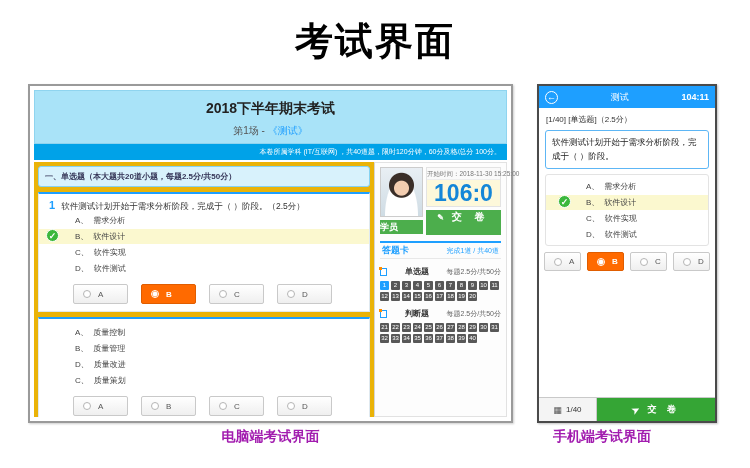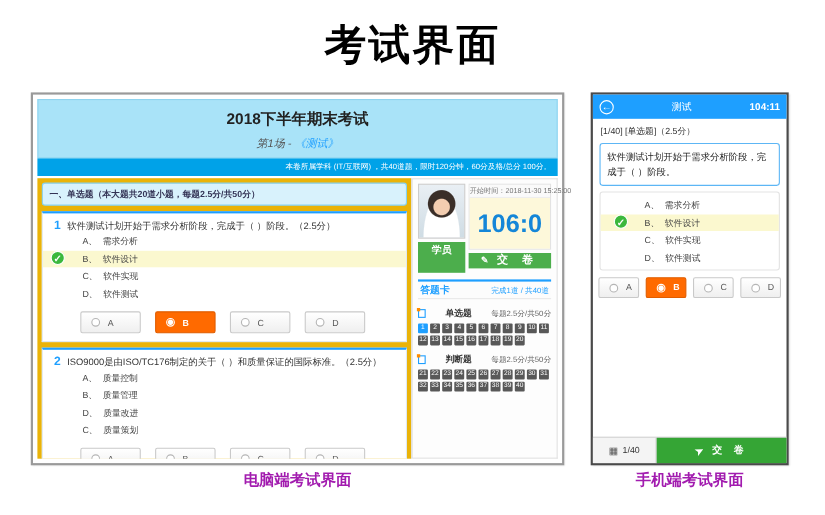--- a/index.html
+++ b/index.html
@@ -8,21 +8,21 @@
   .main-title { position:absolute; top:16px; left:0; width:750px; text-align:center;
     font-size:38px; font-weight:900; color:#000; letter-spacing:2px; }
 
   
   .desktop { position:absolute; left:28px; top:84px; width:485px; height:339px;
     border:2px solid #9a9a9a; background:#fff; padding:4px; display:flex; flex-direction:column;
     box-shadow:1px 1px 2px rgba(0,0,0,.2); }
   .d-header { background:var(--header-light-blue,#a9e3f8); border:1px solid #8fd4ef;
     height:54px; text-align:center; padding-top:9px; flex:none; }
   .d-title { font-size:14px; font-weight:bold; color:#222; }
-  .d-subtitle { font-size:10px; color:#555; margin-top:6px;font-style:italic; }
+  .d-subtitle { font-size:10px; color:#555; margin-top:6px; }
   .d-subtitle .book { color:var(--accent-blue,#1e9fff); }
   .d-banner { background:var(--banner-blue,#00a2e8); color:#fff; font-size:7px;
     text-align:right; padding:3px 6px; flex:none; }
   .d-body { flex:1; display:flex; min-height:0; margin-top:2px; }
   .d-questions { width:340px; background:#eab308; padding:4px; overflow:hidden; flex:none; }
   .section-header { background:#d8f2fc; border:1px solid #86d2f1; border-radius:3px;
     font-size:8px; font-weight:bold; color:#335; padding:4px 6px; }
   .q-card { background:#fff; border:1px solid #dfe9f0; border-top:2px solid var(--accent-blue,#1e9fff);
     margin-top:5px; padding:5px 0 7px; }
   .q-head { padding:0 10px; font-size:8.5px; color:#333; line-height:12px; }
@@ -48,29 +48,29 @@
     padding:4px 5px; min-width:0; }
   .sb-top { display:flex; gap:3px; }
   .col { display:flex; flex-direction:column; gap:3px; }
   .photo { width:43px; height:50px; border:1px solid #ccc;
     background:
       radial-gradient(circle at 50% 42%, #f3cdb0 0px, #f3cdb0 7px, rgba(0,0,0,0) 8px),
       radial-gradient(circle at 50% 36%, #3a2e28 0px, #3a2e28 12px, rgba(0,0,0,0) 13px),
       radial-gradient(ellipse at 50% 100%, #fff 0px, #fff 16px, rgba(0,0,0,0) 17px),
       linear-gradient(#e9eff4, #cfdce4); }
   .label-green { background:var(--submit-green,#4cae4c); color:#fff; font-weight:bold;
-    text-align:center; font-size:9px; height:28px; line-height:14px; width:43px; }
+    font-size:9px; height:14px; line-height:14px; width:43px; }
   .timer-col { flex:1; display:flex; flex-direction:column; gap:3px; min-width:0; }
   .timer-box { border:1px solid #e3e3e3; flex:none; }
   .start-strip { background:#fafafa; border-bottom:1px solid #eee; font-size:6.5px;
     color:#777; text-align:center; height:12px; line-height:12px; white-space:nowrap; }
-  .timer-big { height:46px; background:#fdf8da; color:#1486d8; font-weight:bold; font-size:23px;
+  .timer-big { height:26px; background:#fdf8da; color:#1486d8; font-weight:bold; font-size:23px;
     display:flex; align-items:center; justify-content:center; }
   .submit-btn { background:var(--submit-green,#4cae4c); color:#fff; font-weight:bold; text-align:center;
-    font-size:10px; height:14px; line-height:14px; letter-spacing:5px; cursor:pointer; }
+    font-size:10px; height:25px; line-height:14px; letter-spacing:5px; cursor:pointer; }
   .submit-btn .ic { letter-spacing:0; font-size:8px; }
   .card-header { margin-top:6px; border-top:2px solid var(--accent-blue,#1e9fff);
     border-bottom:1px solid #e8e8e8; background:#fcfcfc; display:flex; justify-content:space-between;
     align-items:center; height:18px; padding:0 2px; }
   .card-title { color:var(--accent-blue,#1e9fff); font-size:9px; font-weight:bold; }
   .card-progress { color:var(--accent-blue,#1e9fff); font-size:7px; }
   .sec-row { display:flex; justify-content:space-between; align-items:center; margin-top:7px; }
   .sec-name { font-size:8px; font-weight:bold; color:#333; display:flex; align-items:center; gap:18px; }
   .sec-icon { width:7px; height:8px; border:1px solid var(--accent-blue,#1e9fff); background:#fff; position:relative; }
   .sec-icon::before { content:""; position:absolute; left:-2px; top:-2px; width:3px; height:3px; background:#ff8c00; }
@@ -102,21 +102,21 @@
   .m-footer { height:24px; border-top:1px solid #c9c9c9; display:flex; flex:none; }
   .m-progress { width:58px; background:#f4f4f4; border-right:1px solid #c9c9c9; display:flex;
     align-items:center; justify-content:center; gap:4px; font-size:8px; color:#333; cursor:pointer; }
   .grid-icon { font-size:9px; color:#555; }
   .m-submit { flex:1; background:var(--footer-green,#35a535); color:#fff; display:flex; align-items:center;
     justify-content:center; gap:8px; font-size:9px; font-weight:bold; letter-spacing:4px; cursor:pointer; }
   .plane-icon { display:inline-block; transform:rotate(-28deg); font-size:9px; letter-spacing:0; }
 
   .caption { position:absolute; top:428px; font-size:14px; font-weight:bold; color:#a21caf; text-align:center; }
   .caption.d { left:28px; width:485px; }
-  .caption.m { left:537px; width:180px; }
+  .caption.m { left:512px; width:180px; }
 </style>
 </head>
 <body>
 
 <div class="main-title">考试界面</div>
 
 <div class="desktop">
   <div class="d-header">
     <div class="d-title">2018下半年期末考试</div>
     <div class="d-subtitle">
@@ -147,21 +147,20 @@
                 <span class="radio"></span>
                 <span>C</span>
               </div>
               <div class="opt-btn">
                 <span class="radio"></span>
                 <span>D</span>
               </div>
             </div>
           </div>
           <div class="q-card">
-            <div class="q-head"><span class="q-num">2</span><span>ISO9000是由ISO/TC176制定的关于（ ）和质量保证的国际标准。（2.5分）</span></div>
             <div class="opt-row"><span class="opt-letter">A、</span><span>质量控制</span></div>
             <div class="opt-row"><span class="opt-letter">B、</span><span>质量管理</span></div>
             <div class="opt-row"><span class="opt-letter">D、</span><span>质量改进</span></div>
             <div class="opt-row"><span class="opt-letter">C、</span><span>质量策划</span></div>
             <div class="btn-row">
               <div class="opt-btn">
                 <span class="radio"></span>
                 <span>A</span>
               </div>
               <div class="opt-btn">

